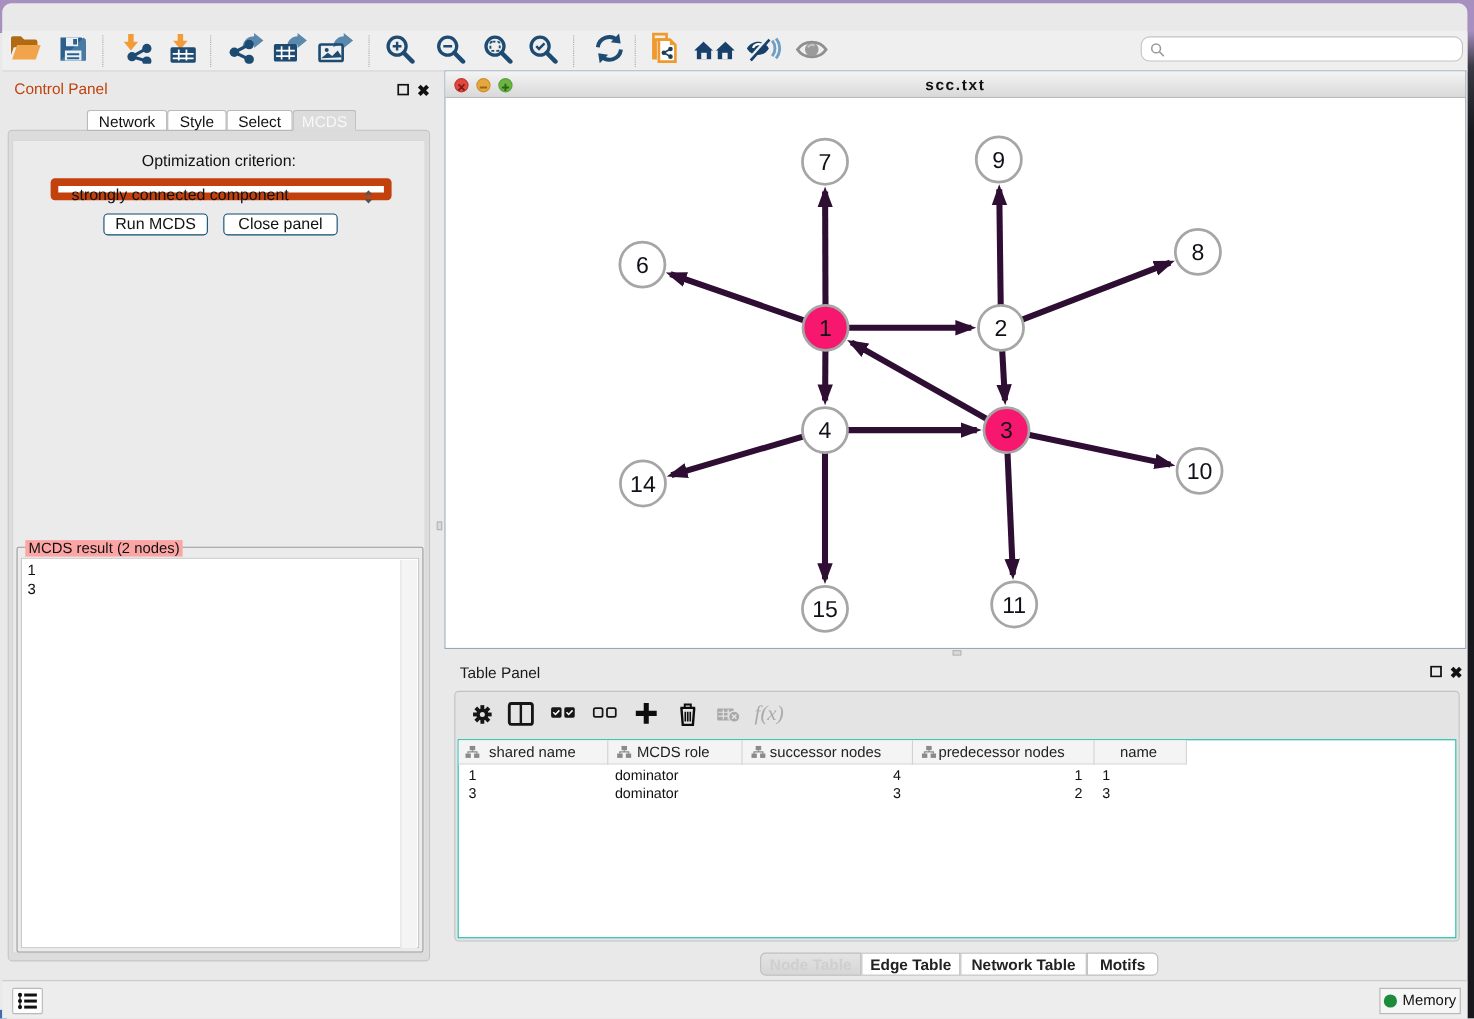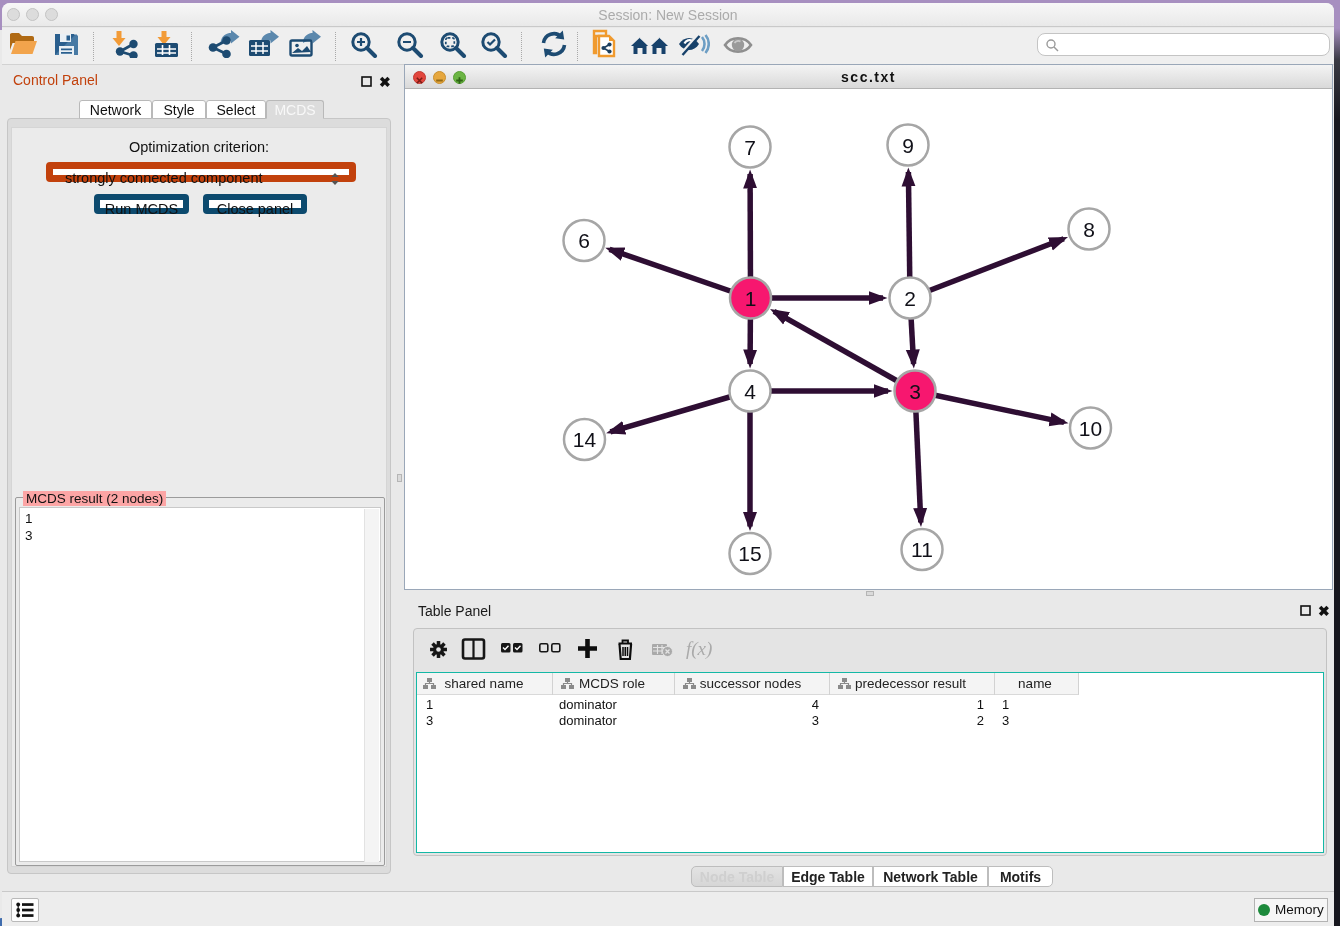--- a/index.html
+++ b/index.html
@@ -21,21 +21,21 @@
 
 #cp-title { position:absolute; left:11px; top:69px; font-size:14px; color:#c2410c; }
 .hdrbtn { position:absolute; font-size:13px; color:#111; }
 
 .tab { position:absolute; top:97px; height:19px; background:#fff; border:1px solid #b9b9b9; font-size:14px; color:#111; text-align:center; line-height:18px; border-radius:3px 3px 0 0; }
 #tab-mcds { background:#dcdcdc; color:#f8f8f8; border-bottom:1px solid #dcdcdc; }
 #cp-box { position:absolute; left:5px; top:115px; width:384px; height:756px; background:#dcdcdc; border:1px solid #c6c6c6; border-radius:4px; }
 #cp-inner { position:absolute; left:3px; top:8px; width:376px; height:740px; background:#ebebeb; border:1px solid #d5d5d5; }
 #optlabel { position:absolute; left:0; top:136px; width:394px; text-align:center; font-size:14.5px; color:#111; }
 #dropdown { position:absolute; left:44px; top:159px; width:310px; height:20px; background:#fff; border:7px solid #c2410c; border-radius:4px; font-size:14.5px; color:#111; line-height:19px; padding-left:12px; }
-.btn { position:absolute; top:191px; height:20px; background:#fff; border:6px solid #0c4a6e; border-radius:4px; font-size:14.5px; color:#111; text-align:center; line-height:19px; }
+.btn { position:absolute; top:191px; height:20px; background:#fff; border:1px solid #0c4a6e; border-radius:4px; font-size:14.5px; color:#111; text-align:center; line-height:19px; }
 
 #grp { position:absolute; left:13px; top:494px; width:370px; height:369px; border:1px solid #9b9b9b; border-radius:2px; }
 #grp-legend { position:absolute; left:7px; top:-7px; background:#fca5a5; padding:0 3px; font-size:13.5px; color:#111; }
 #grp-white { position:absolute; left:3px; top:9px; width:362px; height:355px; background:#fff; border:1px solid #c9c9c9; }
 #grp-scroll { position:absolute; right:1px; top:1px; width:15px; height:353px; background:#f4f4f4; border-left:1px solid #e2e2e2; }
 #grp-text { position:absolute; left:5px; top:3px; font-size:13.5px; color:#111; line-height:16.5px; }
 
 #netwin { position:absolute; left:402px; top:61px; width:929px; height:526px; border:1px solid #9aa7b8; background:#fff; }
 #nw-titlebar { position:absolute; left:0; top:0; width:100%; height:24px; background:linear-gradient(#f4f4f4,#d9d9d9); border-bottom:1px solid #b3b3b3; }
 #nw-title { position:absolute; top:4px; width:100%; text-align:center; font-size:14px; font-weight:bold; color:#111; letter-spacing:1.5px; }
@@ -58,26 +58,20 @@
 #statusbar { position:absolute; left:0; top:888px; width:100%; height:35px; background:#ededed; border-top:1px solid #c9c9c9; }
 #listbtn { position:absolute; left:9px; top:6px; width:28px; height:24px; background:#fdfdfd; border:1px solid #b9b9b9; border-radius:2px; }
 #membtn { position:absolute; right:6px; top:6px; width:74px; height:24px; background:#f6f6f6; border:1px solid #b3b3b3; font-size:13.5px; color:#111; text-align:center; line-height:22px; }
 </style>
 </head>
 <body>
 <div id="bgtop"></div>
 <div id="bgright"></div>
 <div style="position:absolute;left:-4px;top:918px;width:11px;height:11px;border-radius:50%;background:#3f6cad;"></div>
 <div id="win">
-  <div id="titlebar">
-    <div class="tl" style="left:5px;"></div>
-    <div class="tl" style="left:24px;"></div>
-    <div class="tl" style="left:43px;"></div>
-    <div id="title">Session: New Session</div>
-  </div>
   <div id="toolbar">
     <svg class="ticon" style="left:6px;top:3px;" width="32" height="28" viewBox="0 0 32 28">
       <path d="M2 3 h9 l3 3 h10 a2 2 0 0 1 2 2 v4 h-22 z" fill="#b06a14"></path>
       <path d="M2 3 v16 l4 -11 h20 v-1 a2 2 0 0 0 -2 -2 h-10 l-3 -3 h-7 a2 2 0 0 0 -2 2z" fill="#b06a14"></path>
       <path d="M7.5 10 h21.5 l-4.5 13 h-21.5 z" fill="#f2a44c"></path>
     </svg>
     <svg class="ticon" style="left:51px;top:4px;" width="27" height="25" viewBox="0 0 27 25">
       <path d="M2 2 h19 l4 4 v17 h-23 z" fill="#2a5f8e"></path>
       <path d="M2 23 L23 2 l2 2 v19 z" fill="#487aa4"></path>
       <path d="M7 2 h11 v8 h-11 z" fill="#eaf0f5"></path>
@@ -379,21 +373,21 @@
           <g fill="#8a8a8a">
             <rect x="4" y="0" width="5" height="4"></rect>
             <rect x="0" y="7" width="5" height="4"></rect>
             <rect x="8" y="7" width="5" height="4"></rect>
             <path d="M6.5 4 v2 M2.5 7 v-1.5 h8 v1.5" stroke="#8a8a8a" fill="none" stroke-width="1.2"></path>
           </g>
         </svg>
       <div class="th" style="left:10px; width:114px;">shared name</div>
       <div class="th" style="left:150px; width:90px;">MCDS role</div>
       <div class="th" style="left:268px; width:131px;">successor nodes</div>
-      <div class="th" style="left:423px; width:141px;">predecessor result</div>
+      <div class="th" style="left:423px; width:141px;">predecessor nodes</div>
       <div class="th" style="left:577px; width:82px;">name</div>
       <div class="td" style="left:9px; top:24px;">1</div>
       <div class="td" style="left:142px; top:24px;">dominator</div>
       <div class="td" style="left:330px; top:24px; width:72px; text-align:right;">4</div>
       <div class="td" style="left:495px; top:24px; width:72px; text-align:right;">1</div>
       <div class="td" style="left:585px; top:24px;">1</div>
       <div class="td" style="left:9px; top:40px;">3</div>
       <div class="td" style="left:142px; top:40px;">dominator</div>
       <div class="td" style="left:330px; top:40px; width:72px; text-align:right;">3</div>
       <div class="td" style="left:495px; top:40px; width:72px; text-align:right;">2</div>

